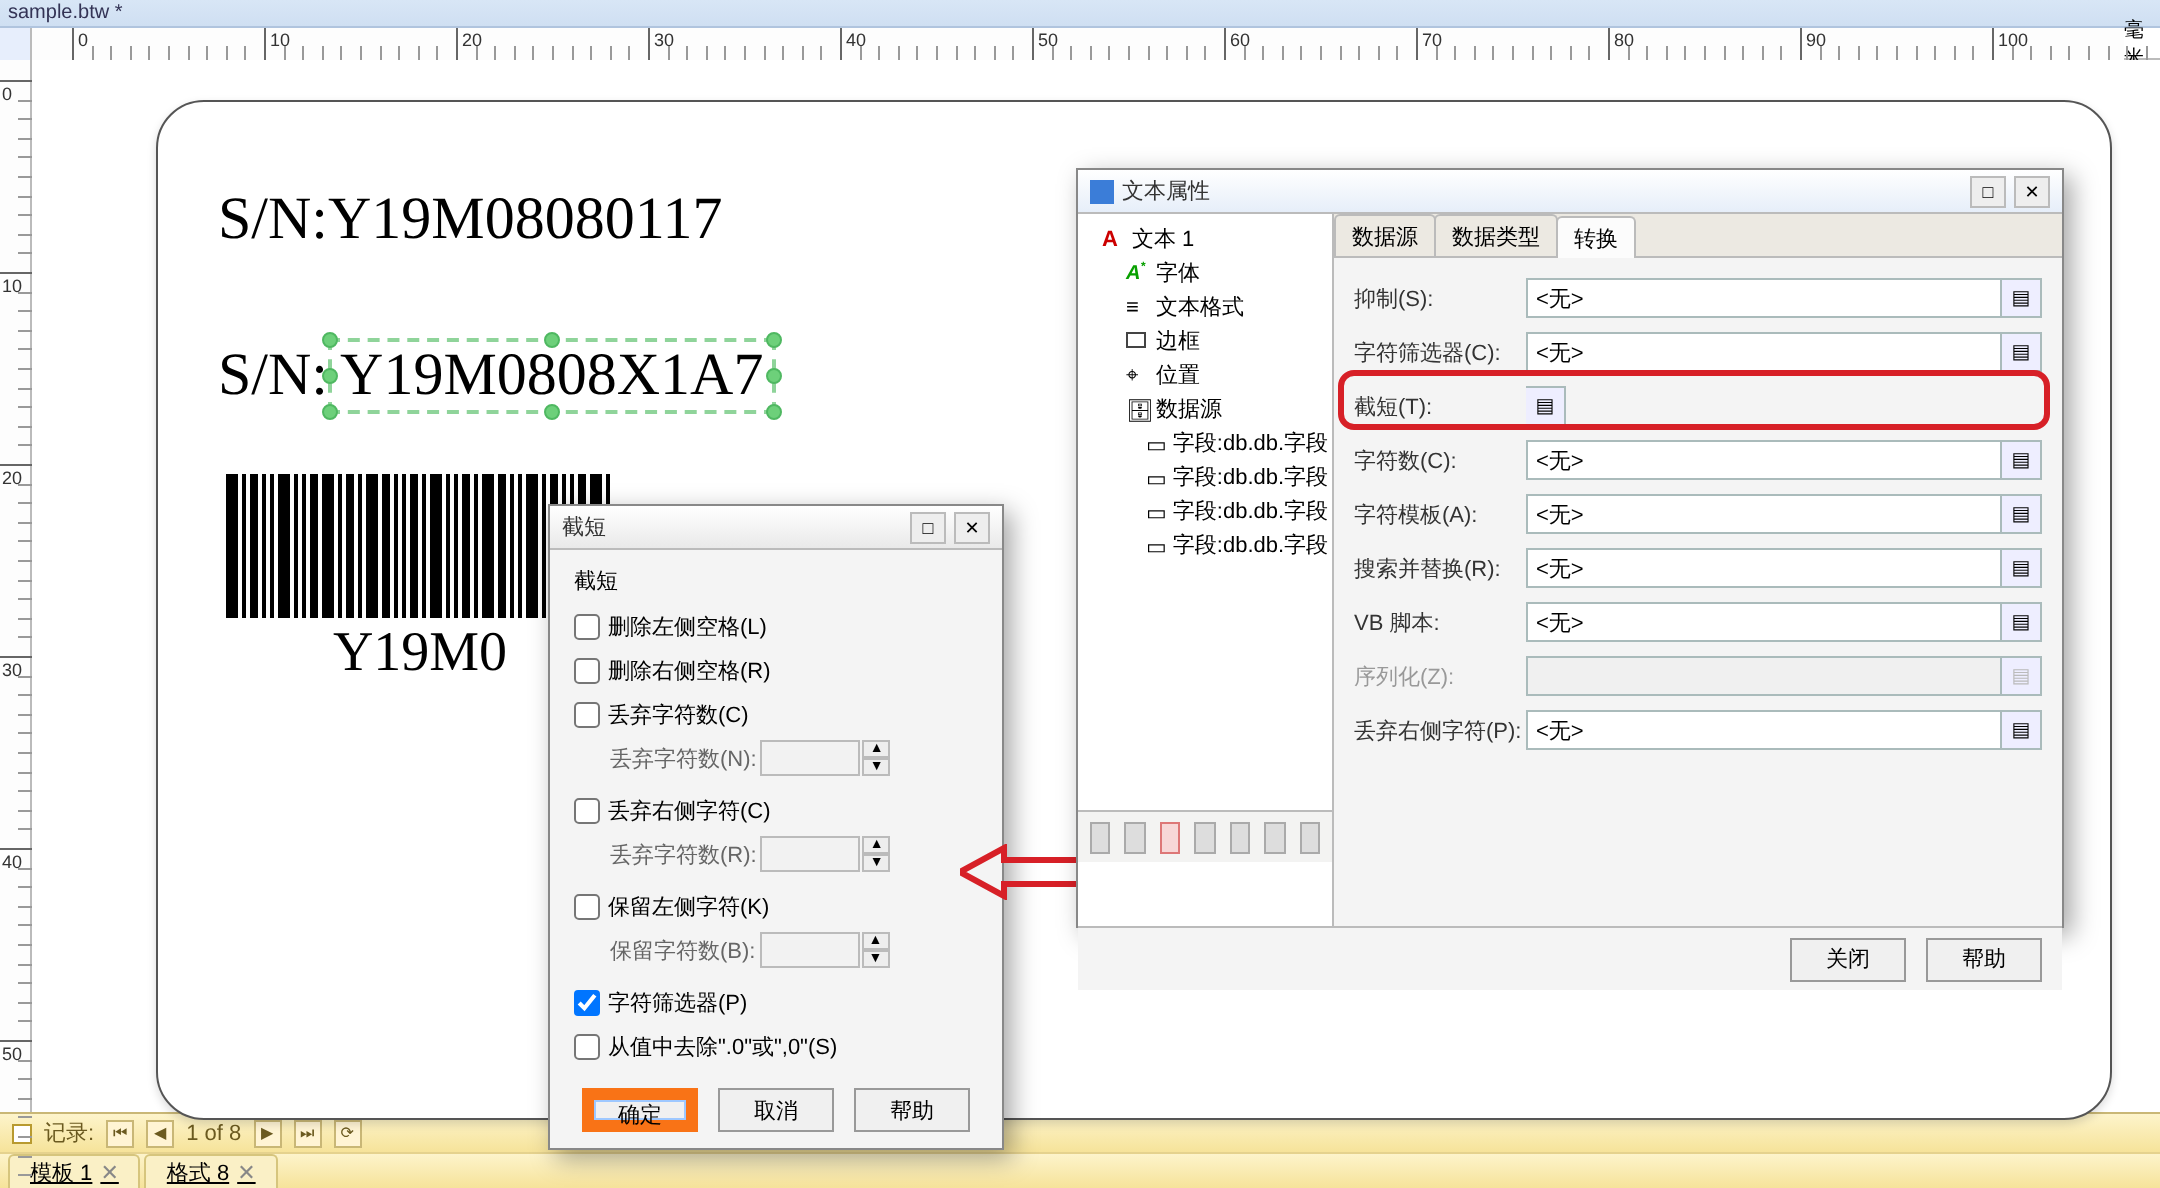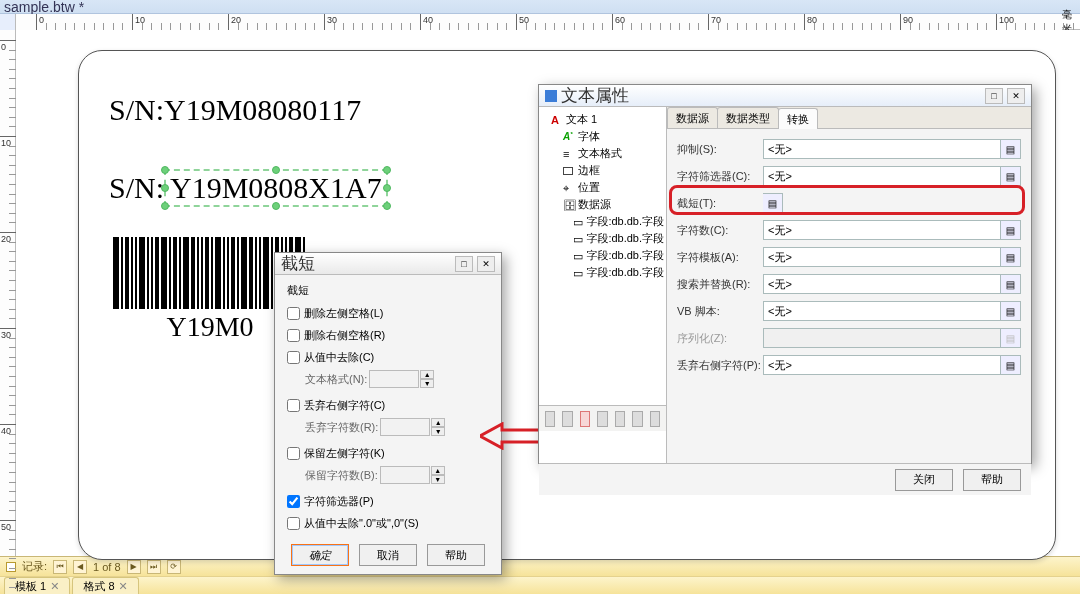--- a/index.html
+++ b/index.html
@@ -1,19 +1,19 @@
 <!DOCTYPE html>
 <html><head>
 <meta charset="utf-8">
 <style>
 *{box-sizing:border-box;margin:0;padding:0;font-family:"Microsoft YaHei",SimSun,Arial,sans-serif;font-size:11px;}
 html,body{width:1080px;height:594px;background:#f0f0f0;overflow:hidden;}
 .app{width:1080px;height:594px;display:flex;flex-direction:column;background:#eef0f4;}
 .titlebar{height:14px;background:linear-gradient(#d8e6f6,#cfdff2);display:flex;align-items:center;padding:0 4px;color:#335;border-bottom:1px solid #b0c4de;}
-.titlebar span{font-size:14px;}
+.titlebar span{font-size:10px;}
 .ruler-row{display:flex;height:16px;background:#fff;border-bottom:1px solid #bbb;}
 .ruler-corner{width:16px;height:16px;background:#e7eefc;border-right:1px solid #bbb;}
 .ruler-top{flex:1;position:relative;height:16px;background:#fdfdfd;}
 .tick{position:absolute;top:0;height:16px;border-left:1px solid #666;}
 .tick::after{content:attr(data-v);position:absolute;top:1px;left:2px;font-size:9px;color:#333;}
 .tick-minor{position:absolute;top:9px;height:7px;border-left:1px solid #999;}
 .ruler-end{width:18px;display:flex;align-items:center;justify-content:center;font-size:10px;}
 .workarea{flex:1;display:flex;background:#fff;position:relative;}
 .ruler-left{width:16px;background:#fdfdfd;border-right:1px solid #bbb;position:relative;}
 .vtick{position:absolute;left:0;width:16px;border-top:1px solid #666;}
@@ -31,32 +31,32 @@
 .h-tl{left:-5px;top:-5px;}.h-tm{left:calc(50% - 4px);top:-5px;}.h-tr{right:-5px;top:-5px;}
 .h-ml{left:-5px;top:calc(50% - 4px);}.h-mr{right:-5px;top:calc(50% - 4px);}
 .h-bl{left:-5px;bottom:-5px;}.h-bm{left:calc(50% - 4px);bottom:-5px;}.h-br{right:-5px;bottom:-5px;}
 .barcode{position:absolute;left:34px;top:186px;display:flex;flex-direction:column;}
 .bars{display:flex;height:72px;}
 .bars div{background:#000;margin-right:2px;}
 .barcode-text{font-family:"SimSun",serif;font-size:28px;margin-top:2px;text-align:center;}
 
 .dialog{position:absolute;background:#f4f4f4;border:1px solid #888;box-shadow:4px 4px 12px rgba(0,0,0,.35);}
 .dialog .dlg-title{height:22px;background:linear-gradient(#fff,#e9e9e9);display:flex;align-items:center;padding:0 6px;border-bottom:1px solid #bbb;}
-.dlg-title-text{flex:1;font-size:17px;color:#333;}
+.dlg-title-text{flex:1;font-size:11px;color:#333;}
 .dlg-title-btn{width:18px;height:16px;margin-left:4px;background:#eee;border:1px solid #bbb;display:flex;align-items:center;justify-content:center;font-size:9px;cursor:pointer;}
 .dlg-body{padding:8px 12px;}
 .chk-row{display:flex;align-items:center;height:22px;}
 .chk-row input[type=checkbox]{margin-right:4px;}
 .sub-row{display:flex;align-items:center;margin:2px 0 6px 18px;font-size:11px;color:#666;}
 .sub-row input{width:50px;height:18px;border:1px solid #bbb;margin:0 2px;text-align:center;}
 .spin{display:inline-flex;flex-direction:column;margin-left:-1px;}
 .spin button{width:14px;height:9px;border:1px solid #bbb;background:#eee;font-size:7px;line-height:7px;padding:0;}
 .dlg-buttons{display:flex;gap:10px;justify-content:center;margin-top:10px;}
 .btn{width:58px;height:22px;background:#f0f0f0;border:1px solid #999;cursor:pointer;font-size:11px;}
-.btn.primary{border:1px solid #f97316;box-shadow:0 0 0 1px #9ec8ff inset;font-style:italic;}
+.btn.primary{border:6px solid #f97316;box-shadow:0 0 0 1px #9ec8ff inset;}
 
 .prop-win{position:absolute;left:522px;top:54px;width:494px;height:380px;}
 .prop-split{display:flex;height:calc(100% - 22px);}
 .tree-pane{width:128px;background:#fff;border-right:1px solid #bbb;padding:4px 2px;font-size:11px;overflow:hidden;}
 .tree-node{display:flex;align-items:center;height:17px;white-space:nowrap;}
 .tree-node .tree-icon{width:12px;height:12px;margin-right:3px;display:inline-block;}
 .tree-indent1{padding-left:10px;}
 .tree-indent2{padding-left:22px;}
 .tree-indent3{padding-left:32px;}
 .icon-A{font-weight:bold;color:#c00;font-size:11px;}
@@ -74,21 +74,21 @@
 .red-outline{position:absolute;border:3px solid #d72027;border-radius:8px;pointer-events:none;}
 .toolbar-strip{height:26px;border-top:1px solid #bbb;display:flex;align-items:center;padding:0 6px;gap:7px;background:#f3f3f2;}
 .toolbar-strip .ticon{width:16px;height:16px;background:#ddd;border:1px solid #aaa;cursor:pointer;}
 .prop-footer{height:32px;border-top:1px solid #bbb;display:flex;align-items:center;justify-content:flex-end;gap:10px;padding:0 10px;background:#f4f4f4;}
 
 .red-arrow{position:absolute;left:464px;top:392px;}
 .red-arrow svg{display:block;}
 
 .statusbar{height:20px;background:linear-gradient(#fdf4cb,#f6e39a);border-top:1px solid #c9b776;display:flex;align-items:center;padding:0 6px;font-size:10px;color:#6b5a20;gap:6px;}
 .statusbar .nav-btn{width:14px;height:14px;border:1px solid #c9b776;background:#fff4d4;display:flex;align-items:center;justify-content:center;font-size:8px;cursor:pointer;}
-.footertabs{height:18px;background:linear-gradient(#fdf4cb,#f6e39a);display:flex;align-items:center;padding:0 4px;border-top:1px solid #e5d28e;}
+.footertabs{height:18px;background:linear-gradient(#fdf4cb,#f6e39a);display:flex;align-items:center;padding:0 4px;border-top:1px solid #e5d28e;text-decoration:underline;}
 .ftab{padding:1px 10px;background:#faf0c6;border:1px solid #d6c57d;border-bottom:none;margin-right:2px;font-size:10px;border-radius:3px 3px 0 0;}
 .ftab .x{margin-left:4px;color:#888;}
 </style>
 </head>
 <body>
 
 <div class="app">
 
   <div class="titlebar">
     <span>sample.btw *</span>
@@ -345,24 +345,24 @@
               <input type="checkbox" style="">
               <span>删除左侧空格(L)</span>
             </div>
           <div class="chk-row">
               <input type="checkbox" style="">
               <span>删除右侧空格(R)</span>
             </div>
 
           <div class="chk-row">
               <input type="checkbox" style="">
-              <span>从值中去除(C)</span>
+              <span>丢弃字符数(C)</span>
             </div>
           <div class="sub-row">
-              <span>文本格式(N):</span>
+              <span>丢弃字符数(N):</span>
               <input disabled="" value="" style="">
               <div class="spin">
                 <button>▲</button>
                 <button>▼</button>
               </div>
             </div>
 
           <div class="chk-row">
               <input type="checkbox" style="">
               <span>丢弃右侧字符(C)</span>

